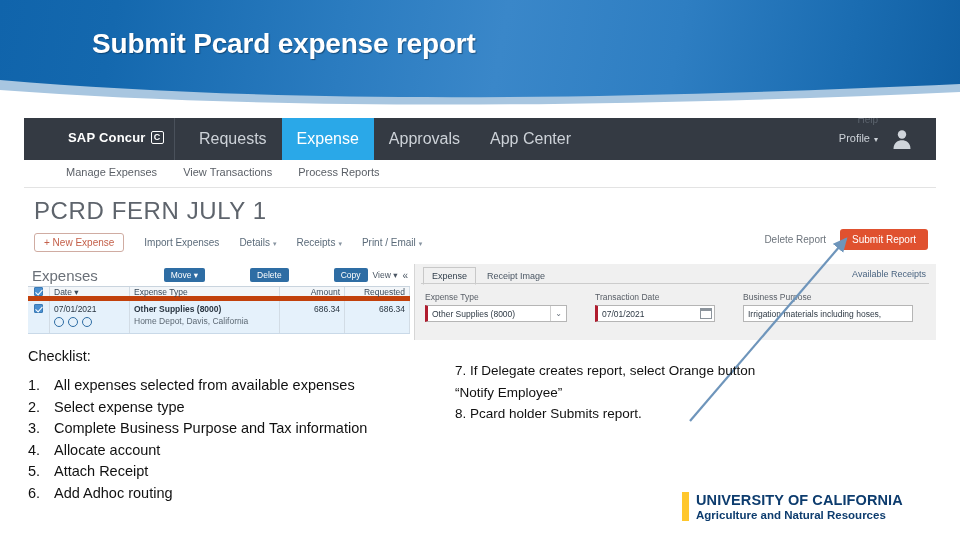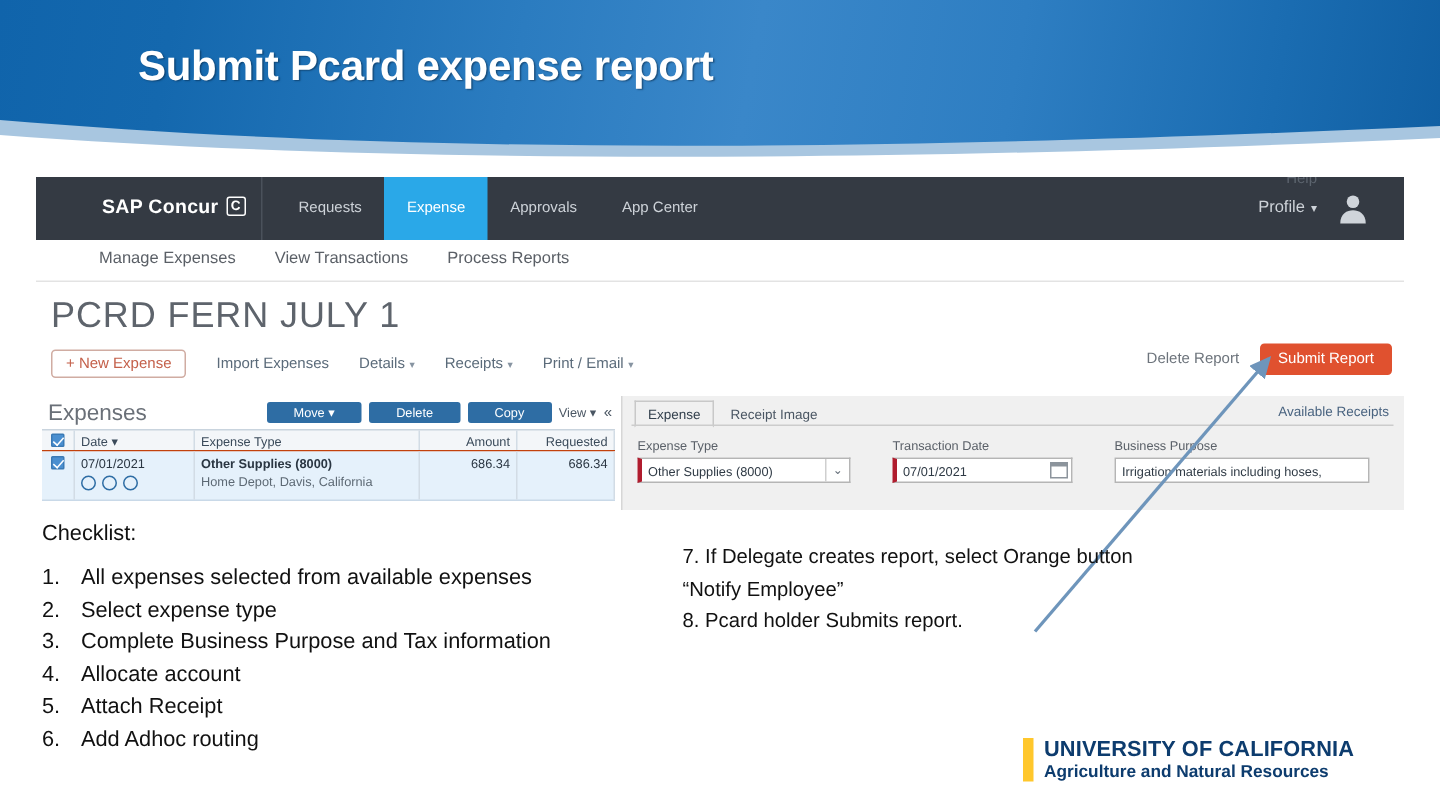--- a/index.html
+++ b/index.html
@@ -53,21 +53,21 @@
     border: 1.3px solid #fff; border-radius: 2px;
     font-size: 9px; line-height: 11px; text-align: center; font-weight: bold;
   }
   .nav-divider {
     position: absolute; left: 150px; top: 0; width: 1px; height: 42px;
     background: #4a515b;
   }
   .nav-items { position: absolute; left: 160px; top: 0; height: 42px; display: flex; }
   .nav-item {
     padding: 0 15px; height: 54px; line-height: 42px;
-    color: #cdd2d8; font-size: 10px; white-space: nowrap;
+    color: #cdd2d8; font-size: 16px; white-space: nowrap;
   }
   .nav-item.active { background: #2aa8e8; color: #ffffff; }
   .nav-help {
     position: absolute; right: 58px; top: -4px;
     color: #5c646e; font-size: 10px; margin-left: 36px;
   }
   .nav-profile {
     position: absolute; right: 58px; top: 14px;
     color: #cdd2d8; font-size: 11px;
   }
@@ -105,28 +105,28 @@
     padding: 5px 12px; border-radius: 3px; white-space: nowrap;
   }
 
   
   .panel-left {
     position: absolute; left: 0; top: 146px; width: 390px; height: 76px;
     background: #ffffff;
   }
   .exp-title { position: absolute; left: 8px; top: 3px; font-size: 15px; color: #6a7078; font-weight: 300; }
   .exp-tools { position: absolute; right: 6px; top: 4px; display: flex; align-items: center; gap: 5px; }
-  .pill { background: #2e6da4; color: #fff; font-size: 8.5px; padding: 2px 18px; border-radius: 2px; white-space: nowrap; }
+  .pill { background: #2e6da4; color: #fff; font-size: 8.5px; padding: 2px 7px; border-radius: 2px; white-space: nowrap; margin-left: 40px; }
   .ghost { color: #4a5663; font-size: 8.5px; white-space: nowrap; }
   .collapse { color: #4a5663; font-size: 10px; }
 
   .tbl { position: absolute; left: 4px; top: 22px; width: 382px; }
   .tbl-head {
     display: flex; height: 15px; 
-    background: #f3f6f9; border-top: 1px solid #c9d4de; border-bottom: 1px solid #c2410c;
+    background: #f3f6f9; border-top: 1px solid #c9d4de; border-bottom: 5px solid #c2410c;
     font-size: 8.5px; color: #3a4a5a;
   }
   .tbl-head > div, .tbl-row > div { border-right: 1px solid #d2dce5; padding: 0 4px; height: 100%; display: flex; align-items: center; }
   .c-chk { width: 22px; justify-content: center; }
   .c-date { width: 80px; }
   .c-type { width: 150px; }
   .c-amt { width: 65px; justify-content: flex-end; }
   .c-req { width: 65px; justify-content: flex-end; }
   .tbl-row {
     display: flex; height: 33px; background: #e5f1fb; border-bottom: 1px solid #c9d9e8;

